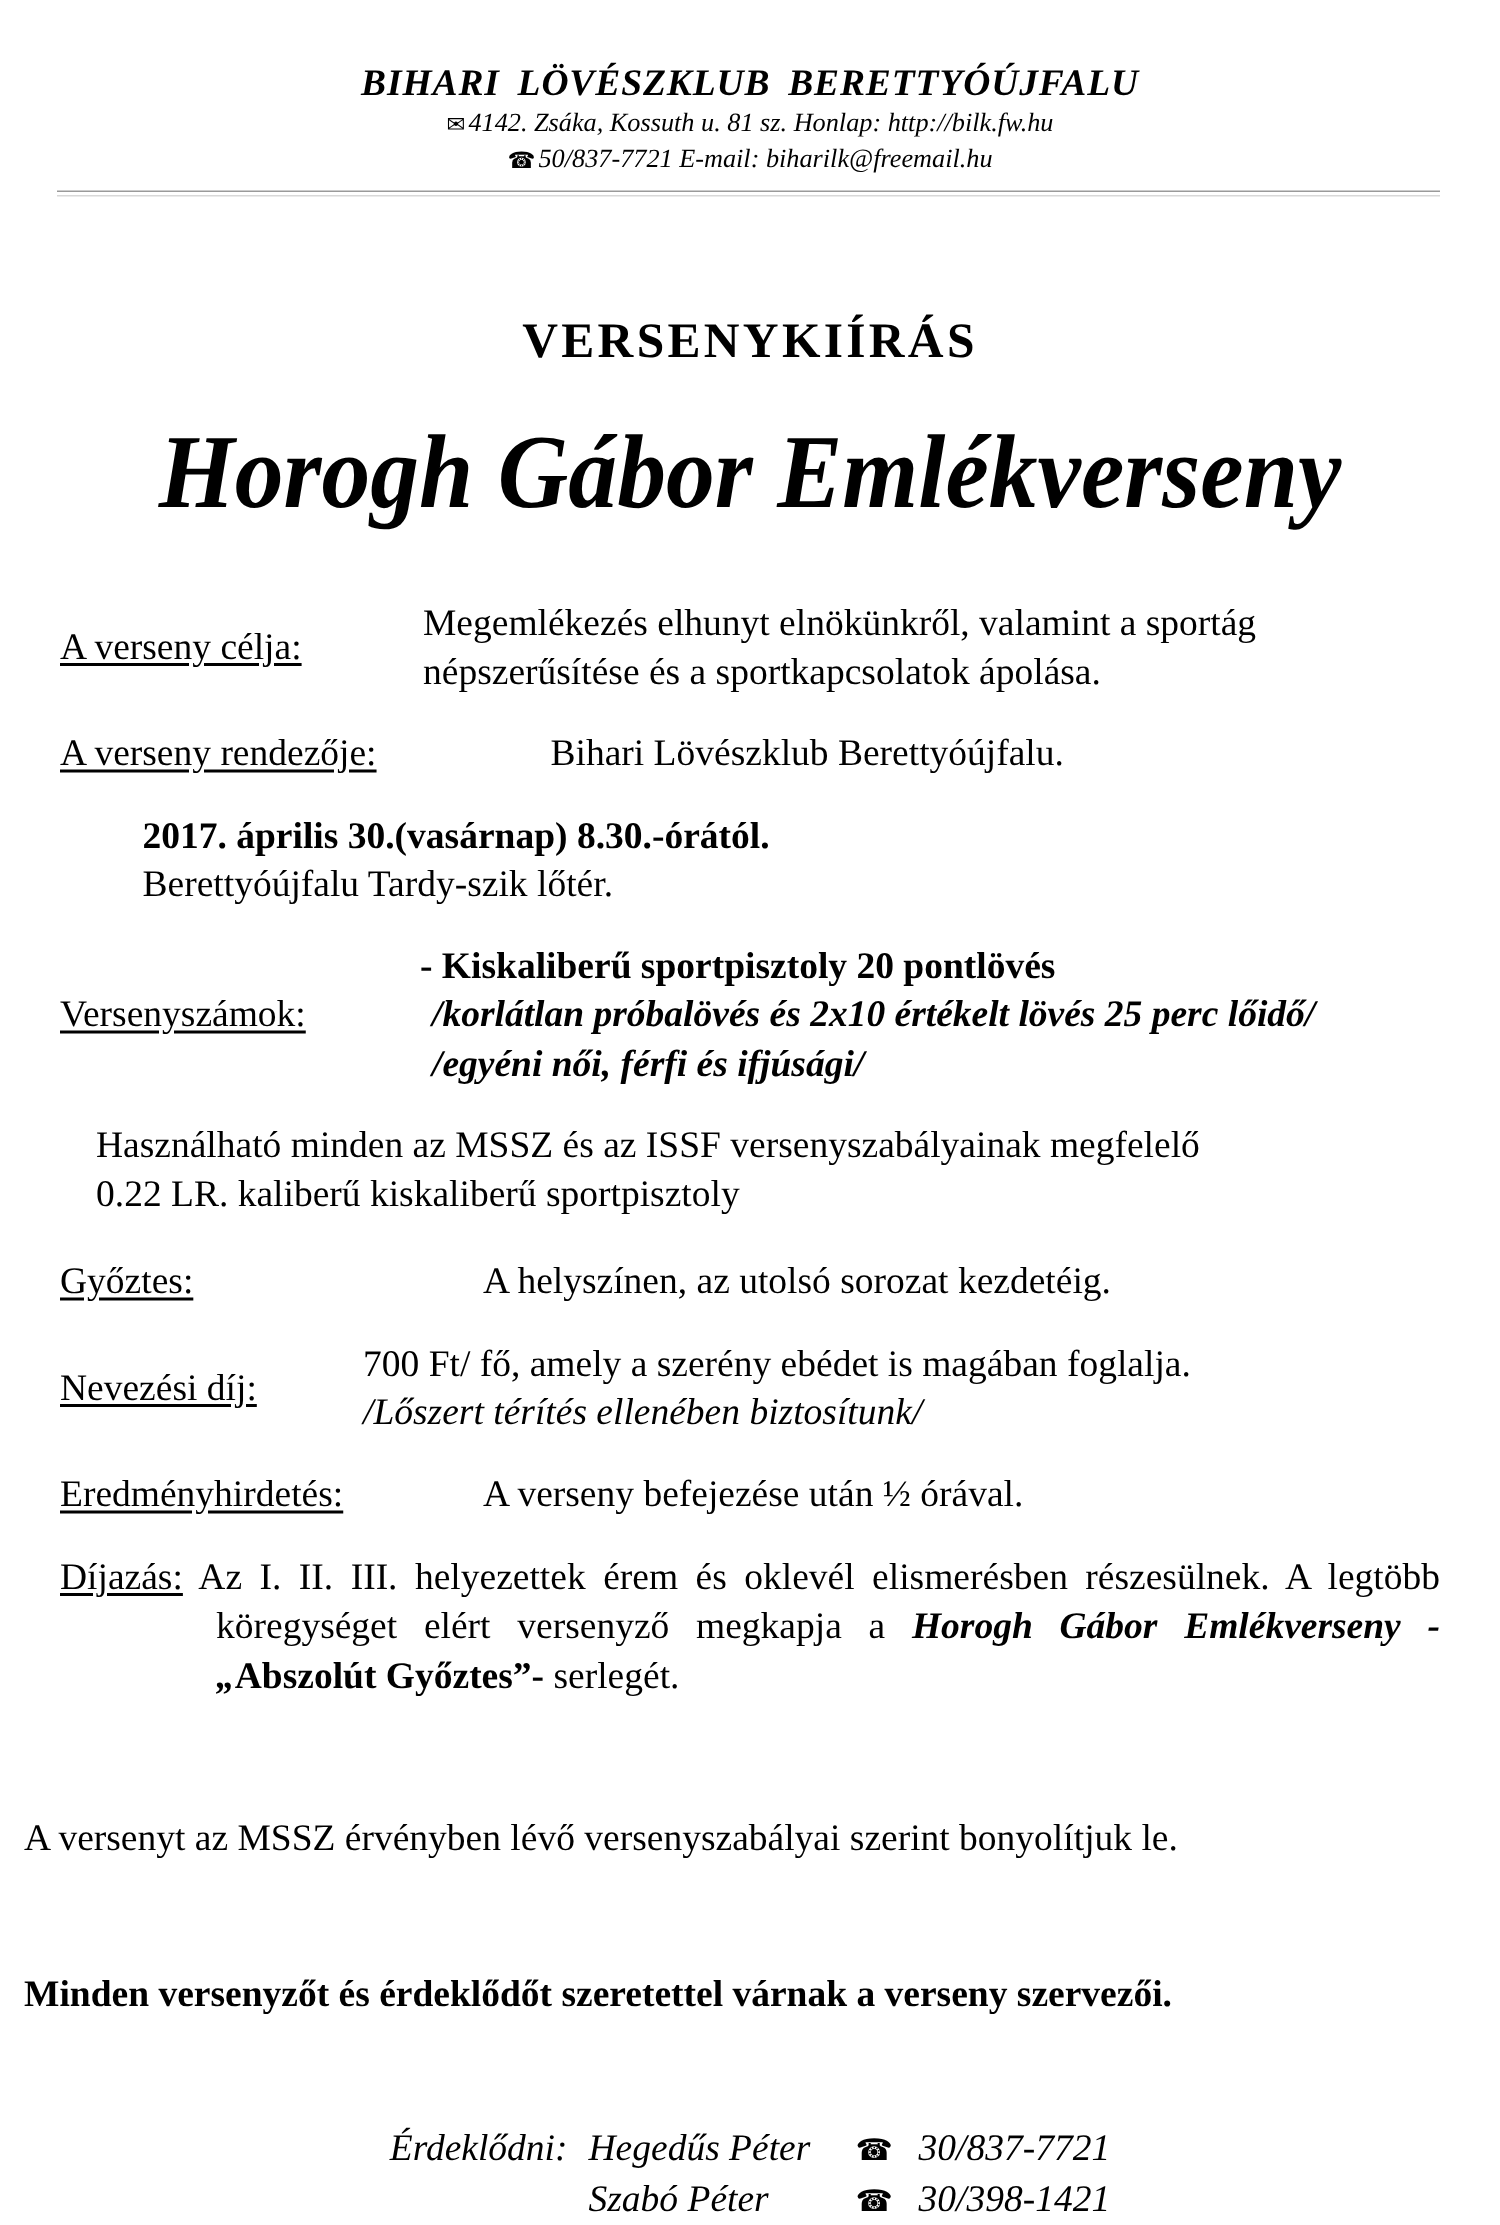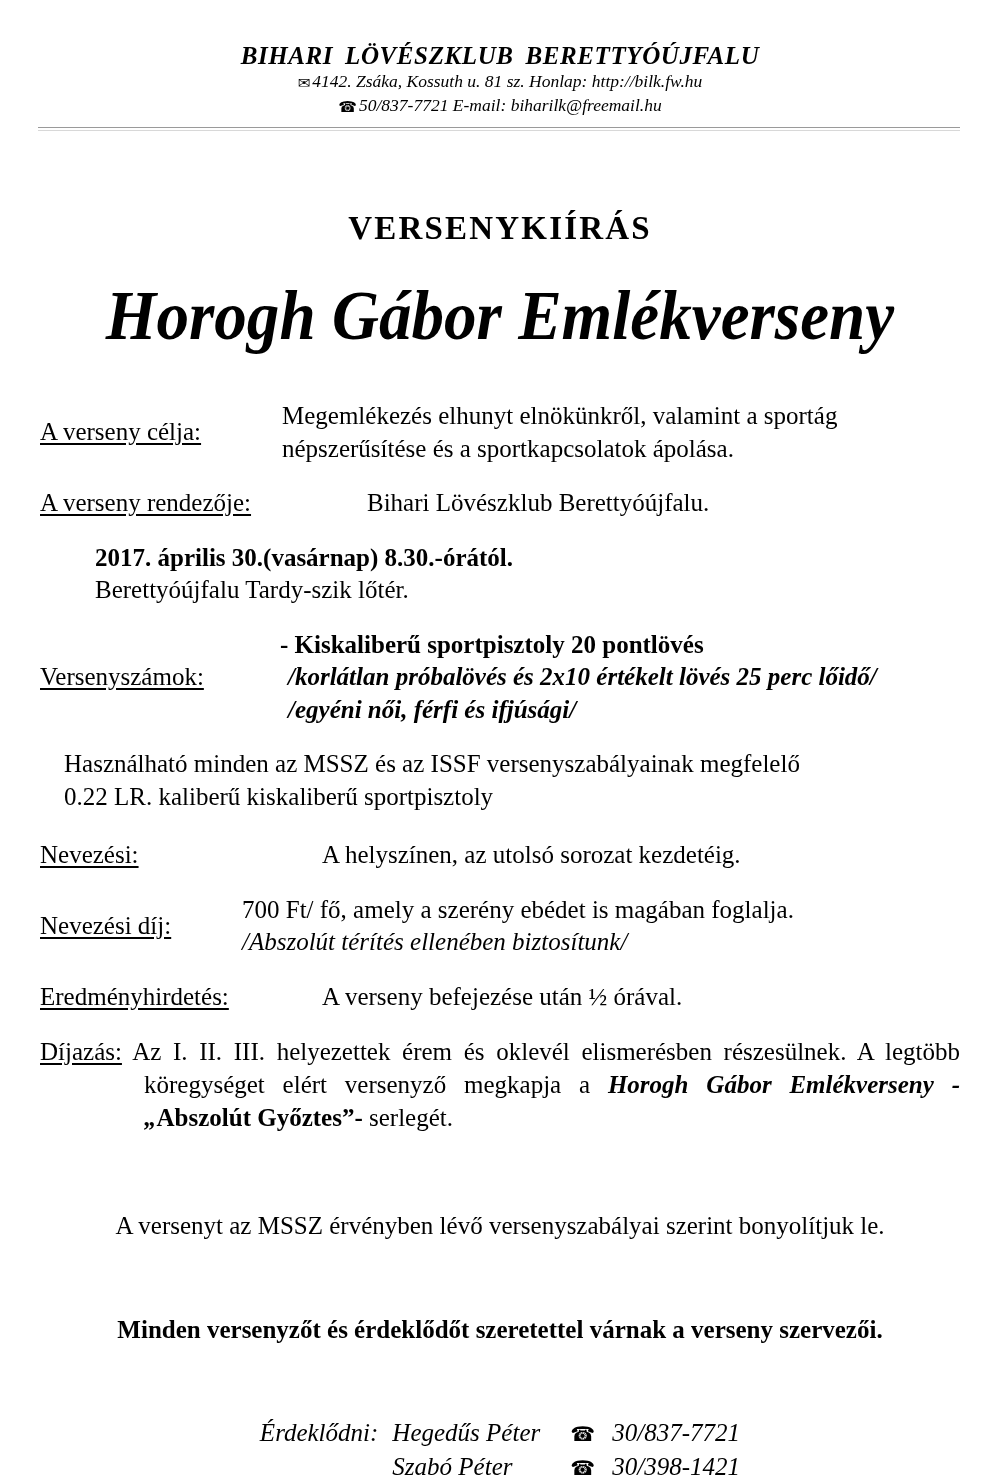--- a/index.html
+++ b/index.html
@@ -154,23 +154,23 @@
     padding-left: 104px;
     text-indent: -104px;
   }
   .row-award .label-inline {
     text-decoration: underline;
     text-underline-offset: 3px;
   }
 
   
   .closing {
-    text-align: center;
-    font-size: 25px;
-    padding: 0 41px;
+    text-align: left;
+    font-size: 25px;
+    padding: 0 16px;
   }
   .closing-1 { margin-top: 78px; }
   .closing-2 { margin-top: 76px; font-weight: bold; }
 
   
   .contacts {
     margin-top: 72px;
     display: flex;
     justify-content: center;
     font-size: 25px;
@@ -247,29 +247,29 @@
         <span class="ln bi indent-1">/egyéni női, férfi és ifjúsági/</span>
       </div>
     </div>
 
     <div class="equip">
       <span class="ln">Használható minden az MSSZ és az ISSF versenyszabályainak megfelelő</span>
       <span class="ln">0.22 LR. kaliberű kiskaliberű sportpisztoly</span>
     </div>
 
     <div class="row row-nev" style="margin-top:26px;">
-      <div class="label">Nevezési:</div>
+      <div class="label">Győztes:</div>
       <div class="val">A helyszínen, az utolsó sorozat kezdetéig.</div>
     </div>
 
     <div class="row row-dij">
       <div class="label">Nevezési díj:</div>
       <div class="val">
         <span class="ln">700 Ft/ fő, amely a szerény ebédet is magában foglalja.</span>
-        <span class="ln i">/Abszolút térítés ellenében biztosítunk/</span>
+        <span class="ln i">/Lőszert térítés ellenében biztosítunk/</span>
       </div>
     </div>
 
     <div class="row row-ered">
       <div class="label">Eredményhirdetés:</div>
       <div class="val">A verseny befejezése után ½ órával.</div>
     </div>
 
     <div class="row-award">
       <span class="label-inline">Díjazás:</span>

